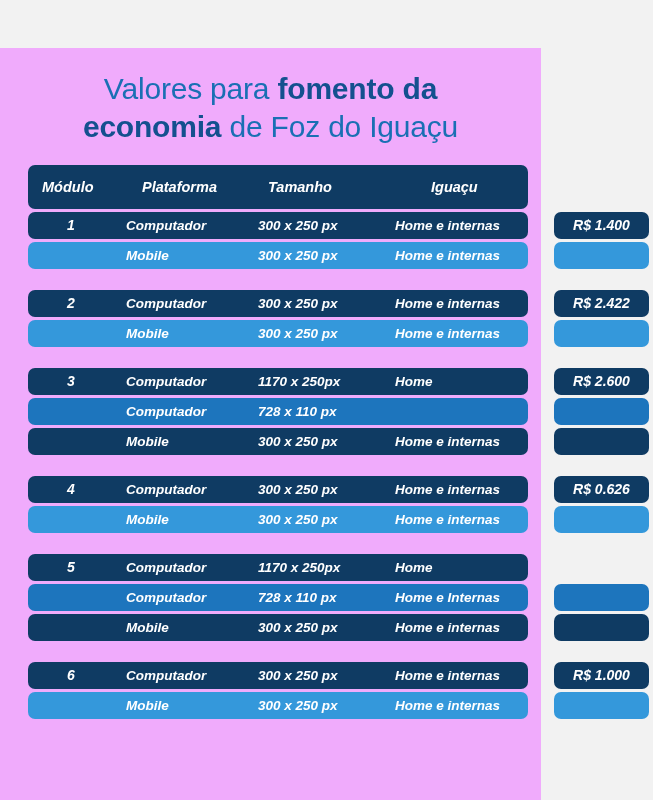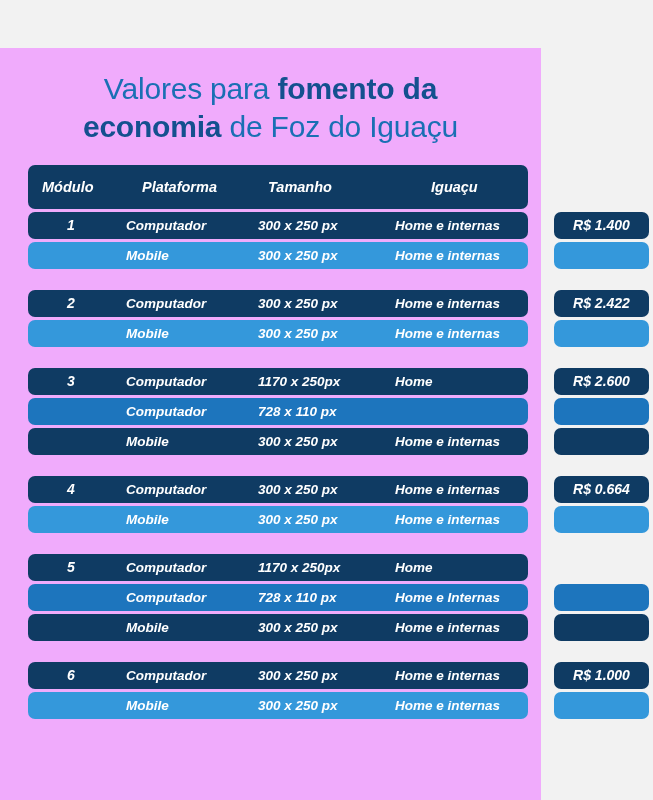--- a/index.html
+++ b/index.html
@@ -225,21 +225,21 @@
         </div>
         <div class="group-gap"></div>
         <div class="row data">
           <div class="left-block dark">
             <div class="cell c-mod">4</div>
             <div class="cell c-plat">Computador</div>
             <div class="cell c-tam">300 x 250 px</div>
             <div class="cell c-pag">Home e internas</div>
           </div>
           <div class="right-block dark">
-            <div class="cell c-val">R$ 0.664</div>
+            <div class="cell c-val">R$ 0.626</div>
           </div>
         </div>
         <div class="row data">
           <div class="left-block light">
             <div class="cell c-mod"></div>
             <div class="cell c-plat">Mobile</div>
             <div class="cell c-tam">300 x 250 px</div>
             <div class="cell c-pag">Home e internas</div>
           </div>
           <div class="right-block light">

